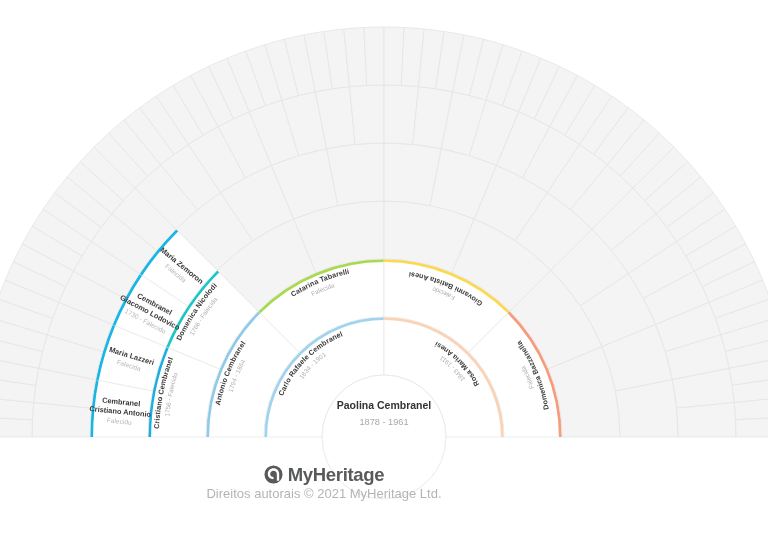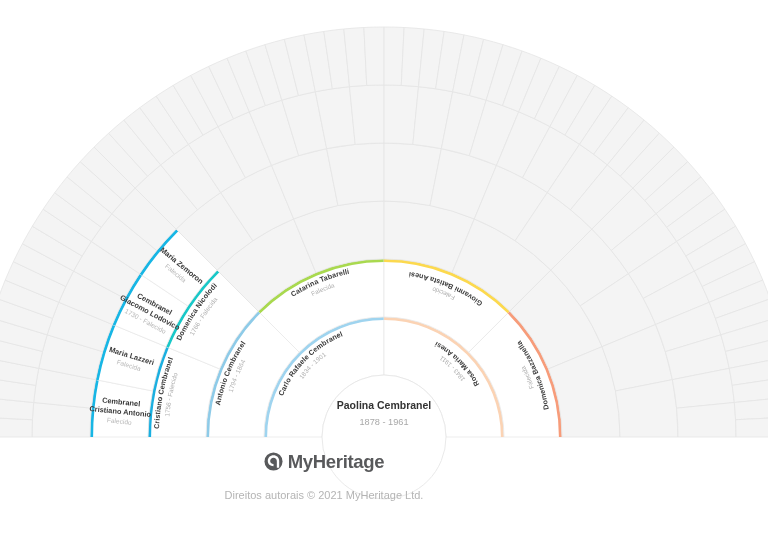--- a/index.html
+++ b/index.html
@@ -21,35 +21,35 @@
   text{font-family:"Liberation Sans", sans-serif;}
   .nm{font-size:7.2px;fill:#3a3a3a;font-weight:bold;letter-spacing:.1px;}
   .dt{font-size:6.4px;fill:#b0b0b0;}
   .nm-ctr{font-size:10.5px;fill:#333333;font-weight:bold;}
   .dt-ctr{font-size:9.2px;fill:#a8a8a8;}
   .nm-box{font-size:7.4px;fill:#3a3a3a;font-weight:bold;}
   .dt-box{font-size:6.6px;fill:#b8b8b8;}
 
   
   #footer{
-    position:absolute;left:0;top:449px;width:648px;
+    position:absolute;left:0;top:462px;width:648px;
     text-align:center;
   }
   #logo-row{
     display:flex;align-items:center;justify-content:center;gap:5px;
     height:24px;
   }
   #logo-mark{width:19px;height:19px;display:block;}
   #logo-text{
     font-size:18.5px;font-weight:bold;color:#58595b;
     letter-spacing:-.3px;line-height:19px;
     font-family:"Liberation Sans", sans-serif;
   }
   #copyright{
-    margin-top:16px;font-size:11px;color:#b4b4b4;
+    margin-top:0;font-size:13px;color:#b4b4b4;
     font-family:"Liberation Sans", sans-serif;
   }
 </style>
 </head>
 <body>
 
 <div id="chart-root">
 
   <svg id="fan" viewBox="0 0 768 537">
     <g id="segments">

